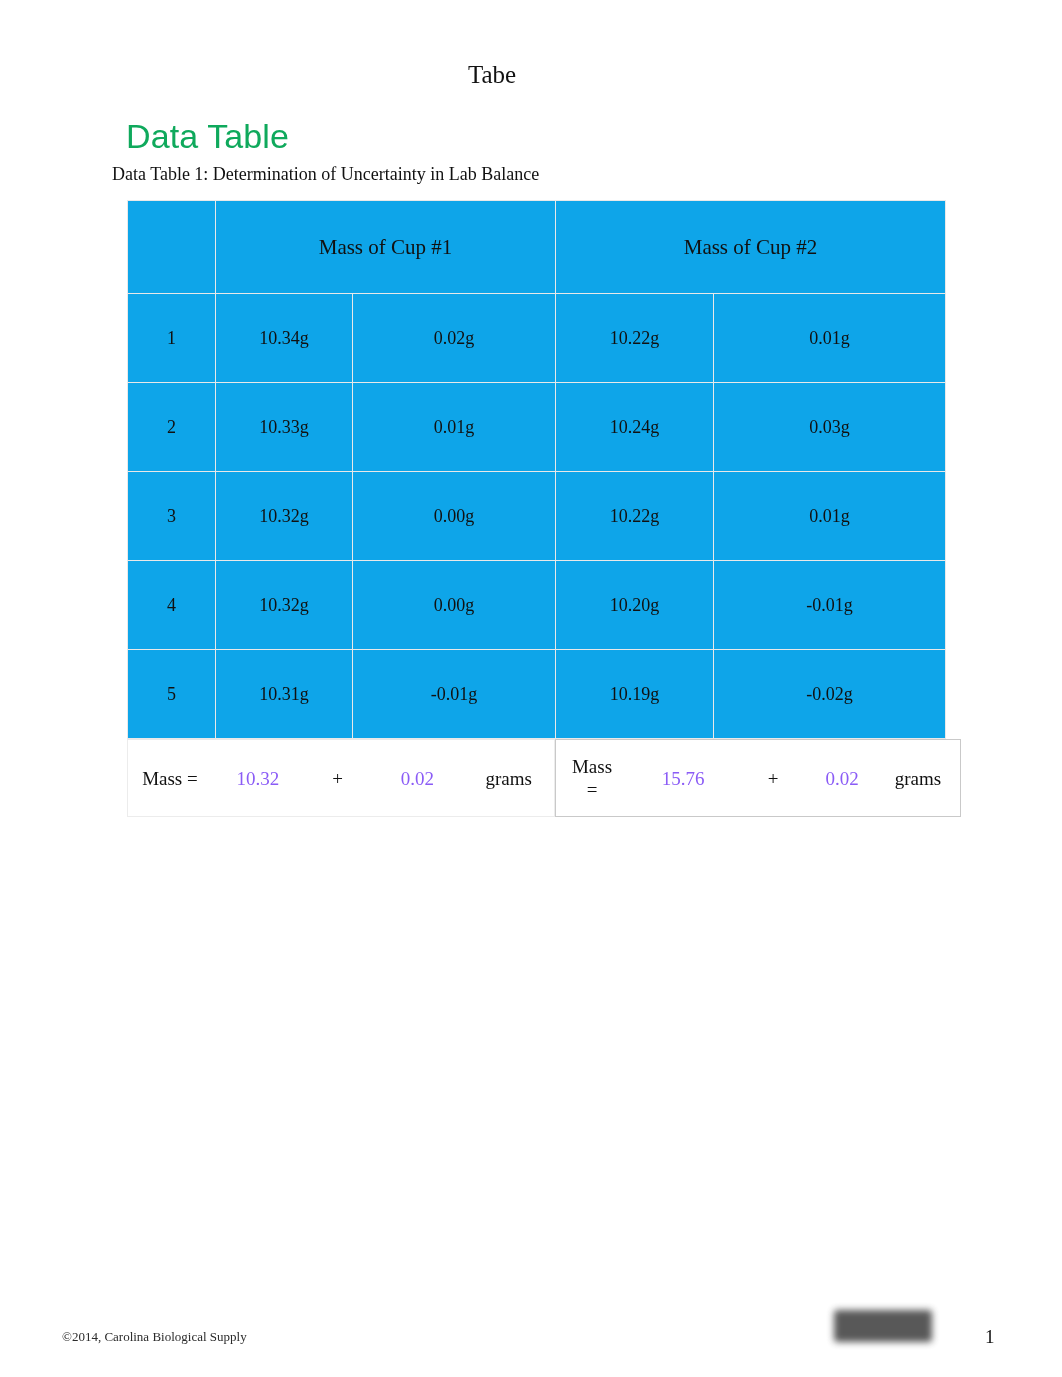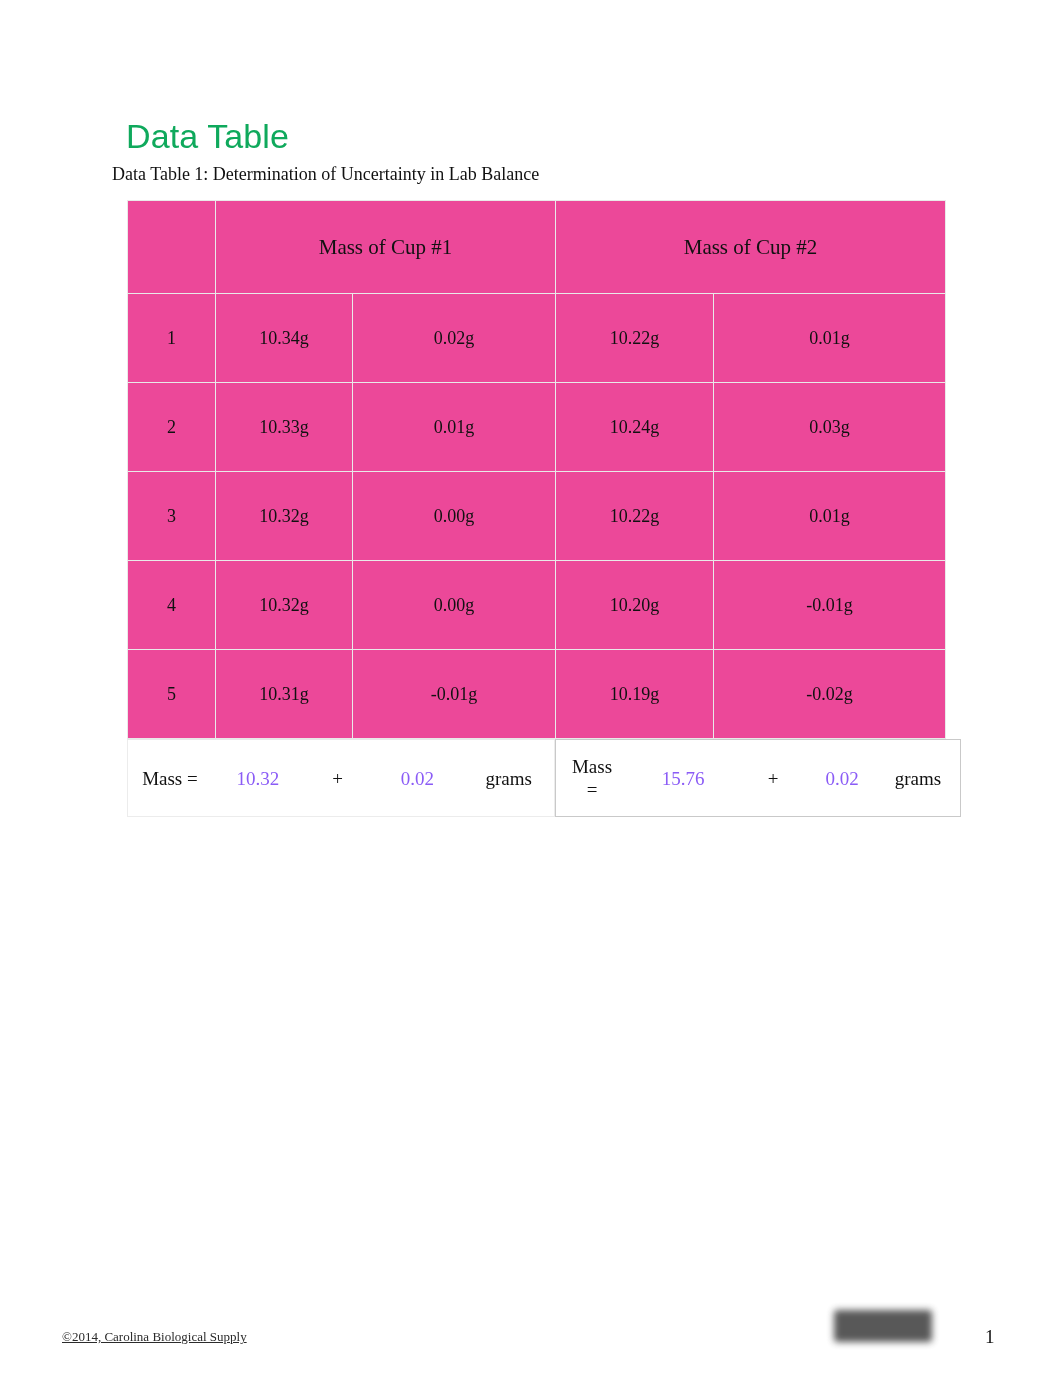--- a/index.html
+++ b/index.html
@@ -68,21 +68,21 @@
     table-layout: fixed;
   }
   table.data-table td {
     border: 1px solid #e9e9e9;
     text-align: center;
     vertical-align: middle;
     font-size: 18px;
     line-height: 22px;
     color: #111111;
     padding: 0 2px;
-    background: #ec4899;
+    background: #0ea5e9;
   }
   
   col.c-trial { width: 88px; }
   col.c-mass1 { width: 137px; }
   col.c-dev1  { width: 203px; }
   col.c-mass2 { width: 158px; }
   col.c-dev2  { width: 232px; }
 
   tr.group-row td {
     height: 92px;
@@ -160,21 +160,20 @@
 
   
   .footer-copyright {
     position: absolute;
     left: 62px;
     top: 1329px;
     font-size: 13px;
     line-height: 16px;
     color: #2b2b2b;
     font-family: "Liberation Serif", "DejaVu Serif", serif;
-    text-decoration: underline;
   }
   .footer-redaction {
     position: absolute;
     left: 834px;
     top: 1310px;
     width: 98px;
     height: 32px;
     background: #4a4a4a;
     border-radius: 3px;
     filter: blur(3.5px);
@@ -186,20 +185,21 @@
     top: 1326px;
     font-size: 19px;
     line-height: 22px;
     color: #111111;
   }
 </style>
 </head>
 <body>
 
 <div class="doc-title">
+  <span class="line2">Tabe</span>
 </div>
 
 <div class="section-heading">Data Table</div>
 
 <div class="table-caption">Data Table 1: Determination of Uncertainty in Lab Balance</div>
 
 <div class="data-table-wrap">
   <table class="data-table">
     <colgroup>
       <col class="c-trial">

